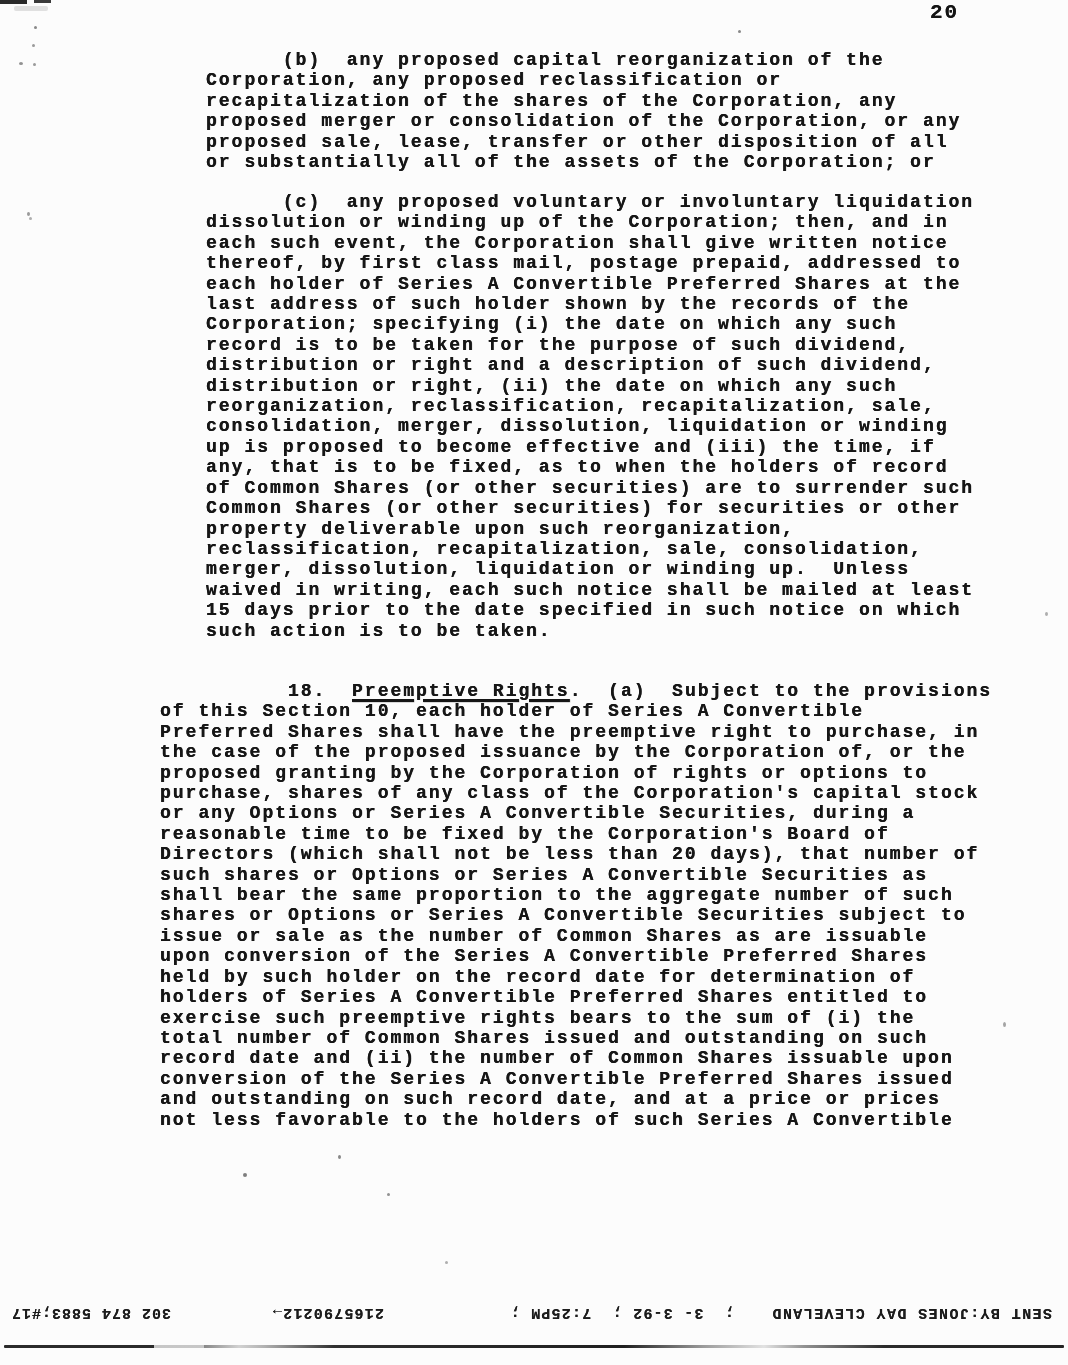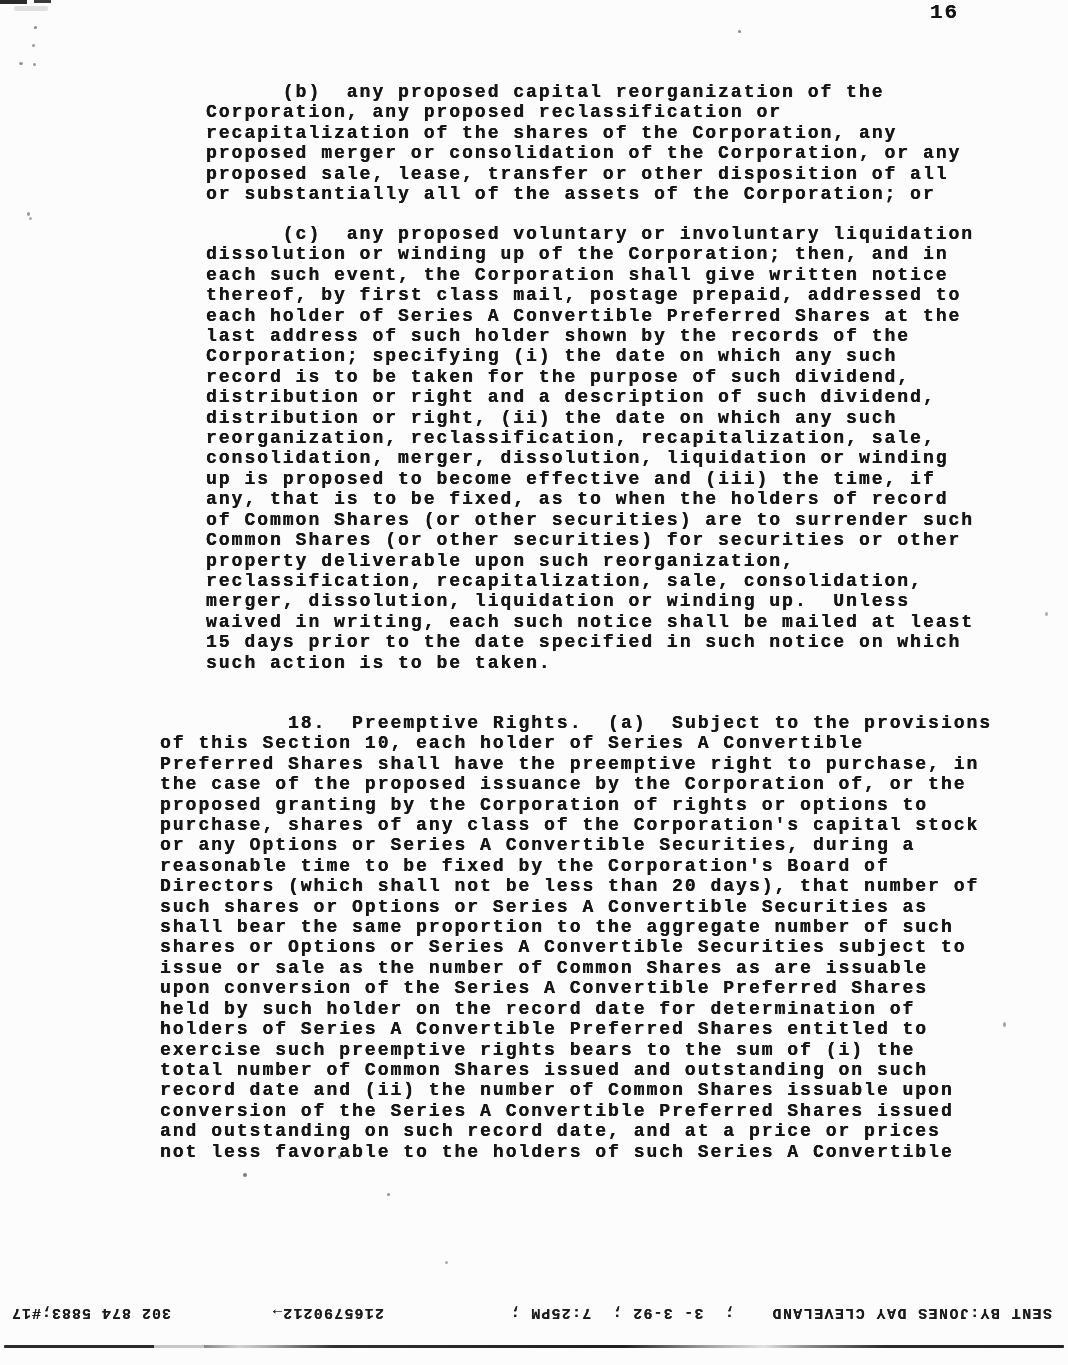--- a/index.html
+++ b/index.html
@@ -15,32 +15,32 @@
   .tw{
     position:absolute;
     font-family:"Liberation Mono", monospace;
     font-weight:700;
     font-size:18px;
     line-height:20.4px;
     letter-spacing:2px;
     white-space:pre;
     color:#161616;
     text-shadow:0 0 0.6px rgba(0,0,0,0.85), 0.4px 0.4px 0 rgba(0,0,0,0.35);
-    margin-top:32px;
   }
   .para-b{left:206px;top:50px;}
   .para-c{left:206px;top:192px;}
   .para-10{left:160px;top:681px;}
   .page-num{
     position:absolute;left:930px;top:1px;
     font-family:"Liberation Mono", monospace;
     font-weight:700;font-size:21px;letter-spacing:2px;color:#141414;
     text-shadow:0 0 0.6px rgba(0,0,0,0.85);
   }
   .u-head{
+    text-decoration:underline;
     text-decoration-thickness:2.5px;
     text-underline-offset:3px;
     text-align:right;
   }
   
   .fax-strip{
     position:absolute;left:0;top:1299px;width:1068px;height:26px;
     transform:rotate(180deg);
     color:#1c1c1c;
     font-family:"Liberation Mono", monospace;
@@ -72,21 +72,21 @@
 </style>
 </head>
 <body>
 
 <div class="page">
 
   <div class="corner-dash-1"></div>
   <div class="corner-dash-2"></div>
   <div class="corner-smudge"></div>
 
-  <div class="page-num">16</div>
+  <div class="page-num">20</div>
 
   <div class="tw para-b">      (b)  any proposed capital reorganization of the
 Corporation, any proposed reclassification or
 recapitalization of the shares of the Corporation, any
 proposed merger or consolidation of the Corporation, or any
 proposed sale, lease, transfer or other disposition of all
 or substantially all of the assets of the Corporation; or</div>
 
   <div class="tw para-c">      (c)  any proposed voluntary or involuntary liquidation
 dissolution or winding up of the Corporation; then, and in

